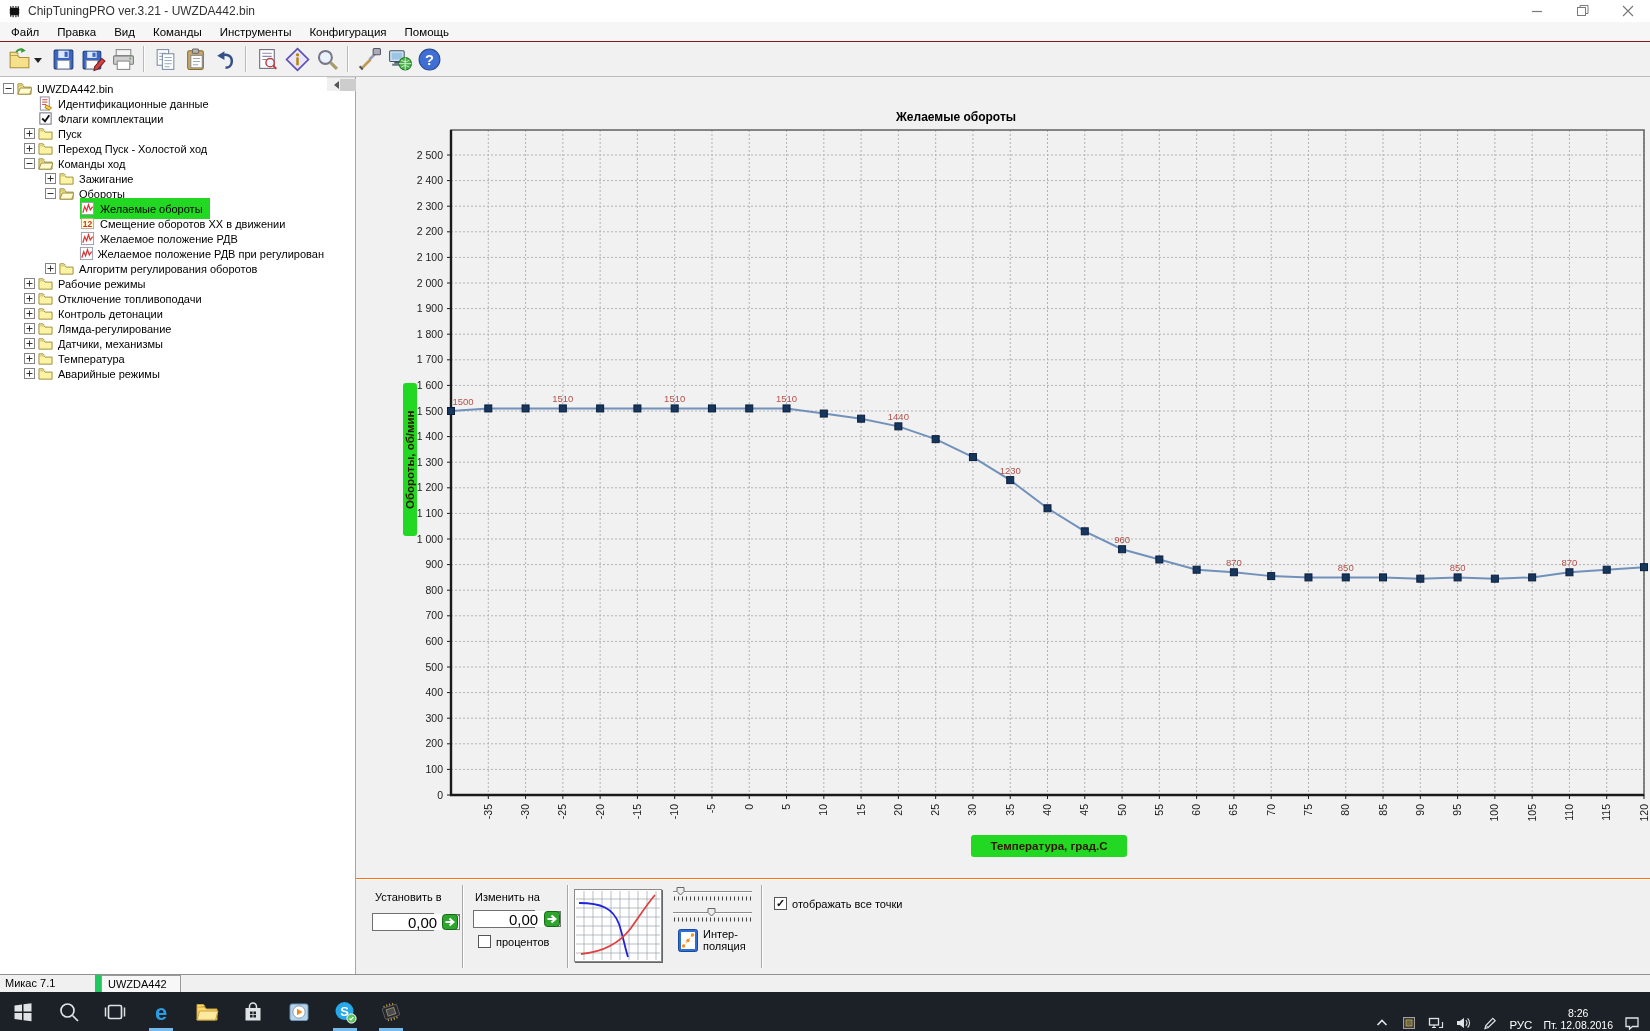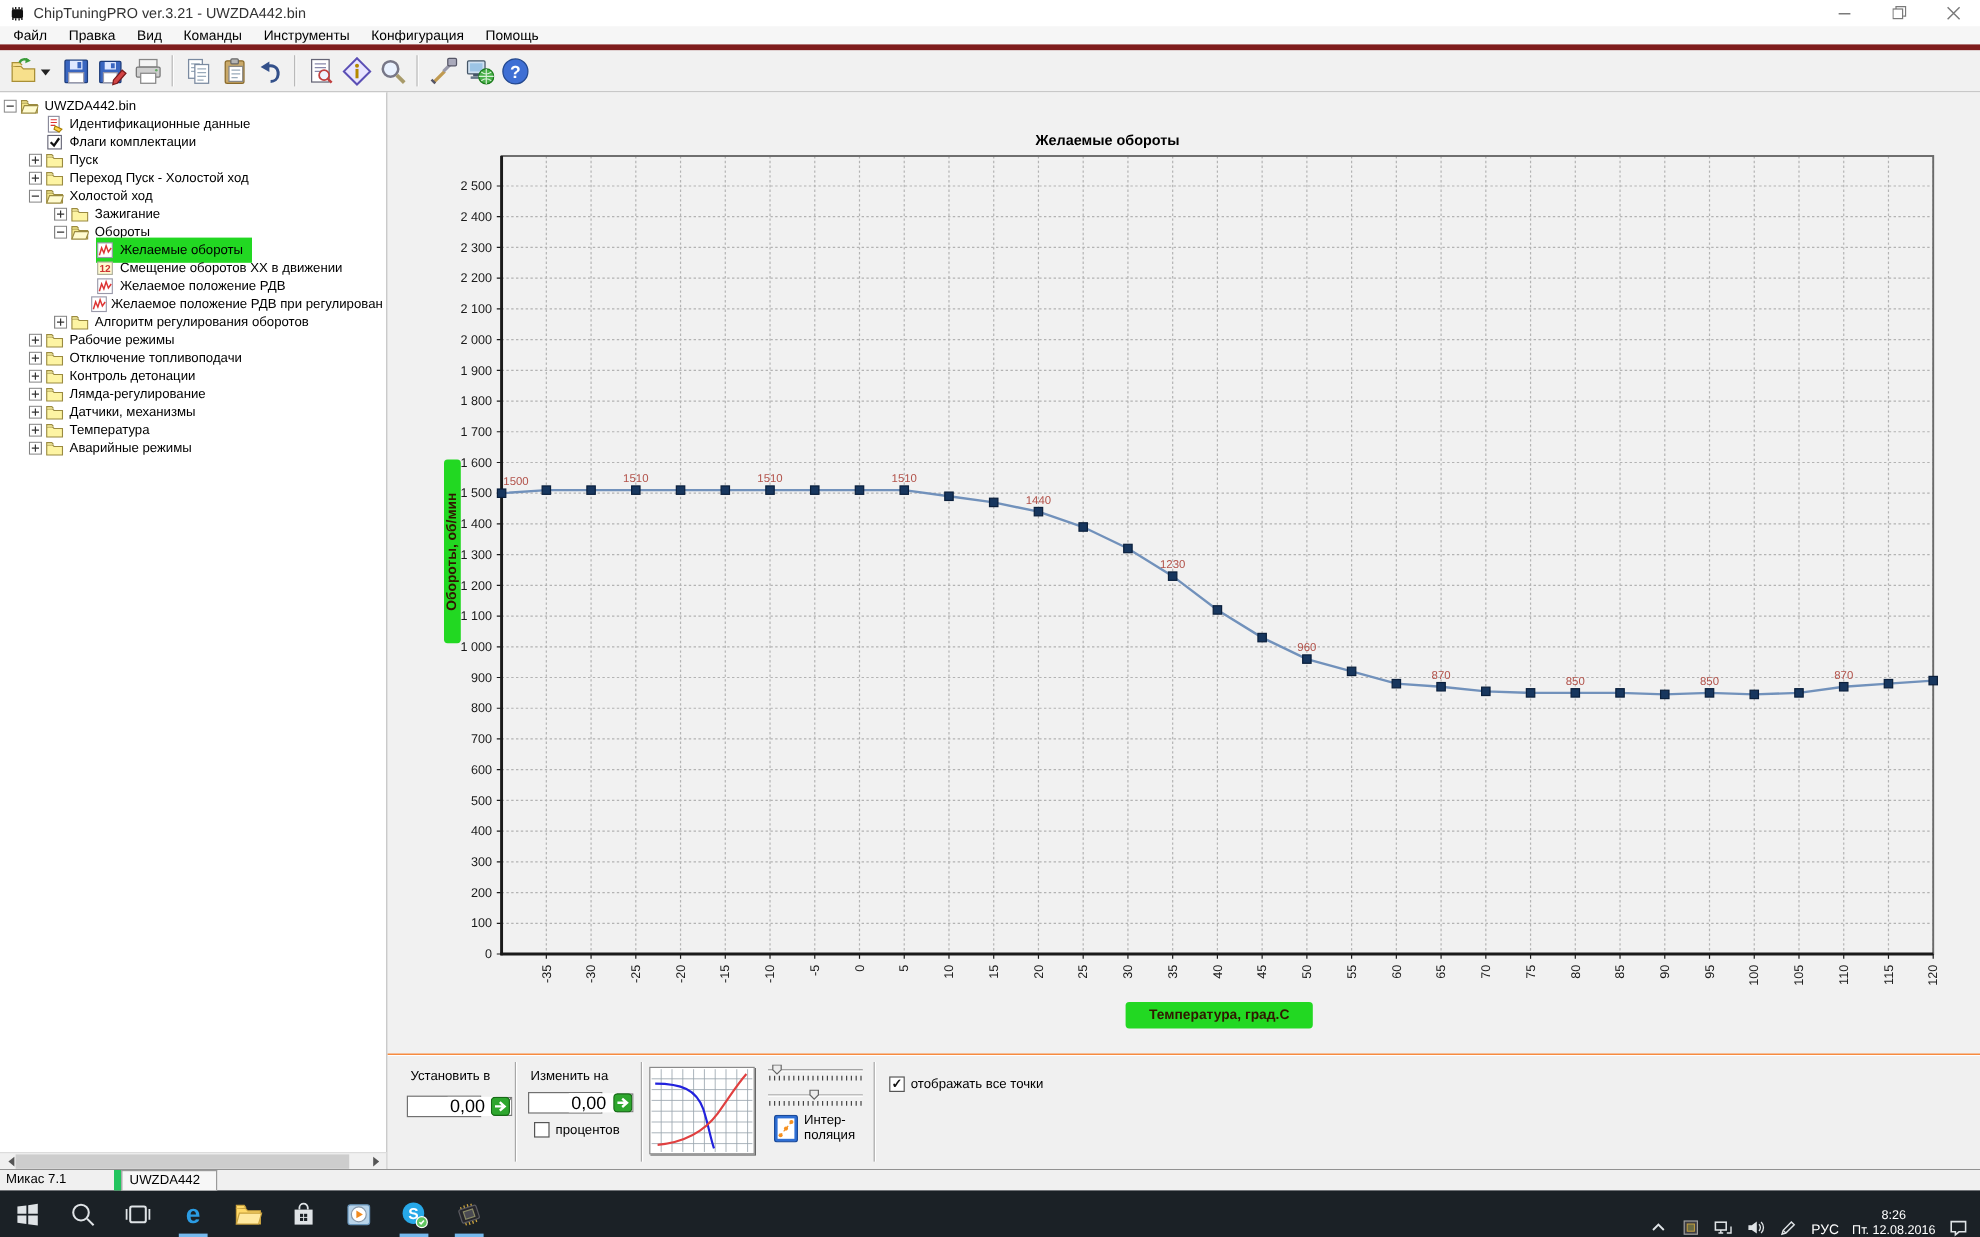--- a/index.html
+++ b/index.html
@@ -8,34 +8,34 @@
 
   
   .titlebar { height:22px; background:#ffffff; display:flex; align-items:center; position:relative; }
   .titlebar .app-ico { width:15px; height:15px; margin:0 6px 0 7px; }
   .titlebar .title { font-size:12px; color:#333; }
   .win-btns { position:absolute; right:0; top:0; height:22px; display:flex; }
   .win-btn { width:45px; height:22px; display:flex; align-items:center; justify-content:center; }
 
   
   .menubar { height:20px; background:#f6f6f6; display:flex; align-items:center; padding-left:2px;
-    border-bottom:5px solid #7f1d1d; }
+    border-bottom:1px solid #7f1d1d; }
   .menu-item { padding:2px 9px; font-size:11.5px; }
 
   
   .toolbar { height:35px; background:#f1f1f1; display:flex; align-items:center; padding-left:4px;
     border-bottom:1px solid #bdbdbd; }
   .tb-btn { width:30px; height:30px; display:flex; align-items:center; justify-content:center; }
   .tb-btn svg { width:25px; height:25px; }
   .tb-caret { width:0; height:0; border:4px solid transparent; border-top:5px solid #222; margin:6px 6px 0 0; }
   .tb-sep { width:2px; height:26px; margin:0 5px; border-left:1px solid #b9b9b9; border-right:1px solid #fdfdfd; }
 
   
   .content { display:flex; height:897px; }
-  .treepanel { width:323px; background:#ffffff; border-right:1px solid #a7a7a7; display:flex; flex-direction:column; }
+  .treepanel { width:356px; background:#ffffff; border-right:1px solid #a7a7a7; display:flex; flex-direction:row; }
   .treescroll { flex:1; overflow:hidden; padding-top:4px; }
   .tree-row { height:15px; display:flex; align-items:center; white-space:nowrap; }
   .tree-exp { width:14px; display:flex; align-items:center; }
   .tree-exp svg { width:11px; height:11px; }
   .tree-ico { width:17px; display:flex; align-items:center; }
   .tree-ico svg { width:15px; height:15px; }
   .tree-label { padding:1px 3px; }
   .tree-sel { background:#22d822; display:flex; align-items:center; padding:3px 4px 3px 0; }
 
   .hscroll { height:14px; background:#f0f0f0; border-top:1px solid #dcdcdc; display:flex; align-items:center; position:relative; }
@@ -326,21 +326,21 @@
               <path d="M2.5 5.5h6" stroke="#333"></path>
             </svg>
           </span>
           <span class="tree-ico">
             <svg viewBox="0 0 16 16">
               <path d="M1 5h5l1.5 1.5H15V14H1z" fill="#f3e78a" stroke="#9a8a40"></path>
               <path d="M1 5V3h4.5L7 4.6" fill="#f3e78a" stroke="#9a8a40"></path>
               <path d="M3.5 7.5H16L13.5 14H1z" fill="#fffbd0" stroke="#9a8a40"></path>
             </svg>
           </span>
-          <span class="tree-label">Холостой ход</span>
+          <span class="tree-label">Команды ход</span>
         </div>
         <div class="tree-row" style="padding-left: 45px;">
           <span class="tree-exp">
             <svg viewBox="0 0 11 11">
               <rect x="0.5" y="0.5" width="10" height="10" fill="#fff" stroke="#848484"></rect>
               <path d="M2.5 5.5h6M5.5 2.5v6" stroke="#333"></path>
             </svg>
           </span>
           <span class="tree-ico">
             <svg viewBox="0 0 16 16">

